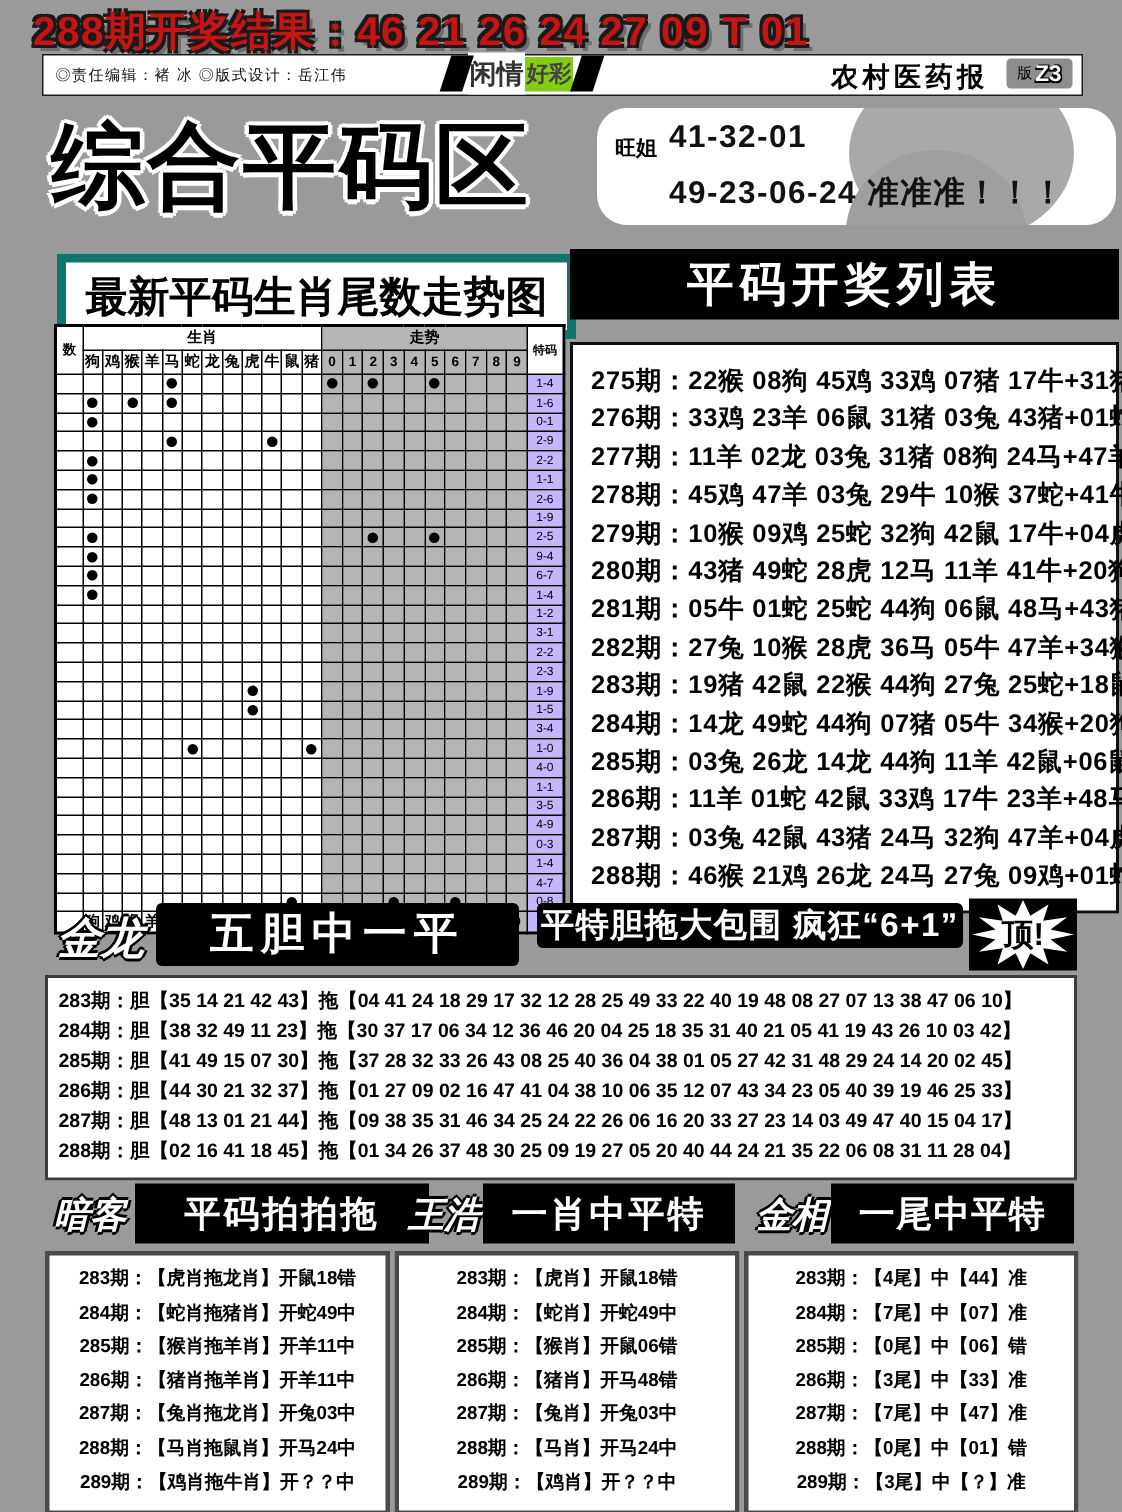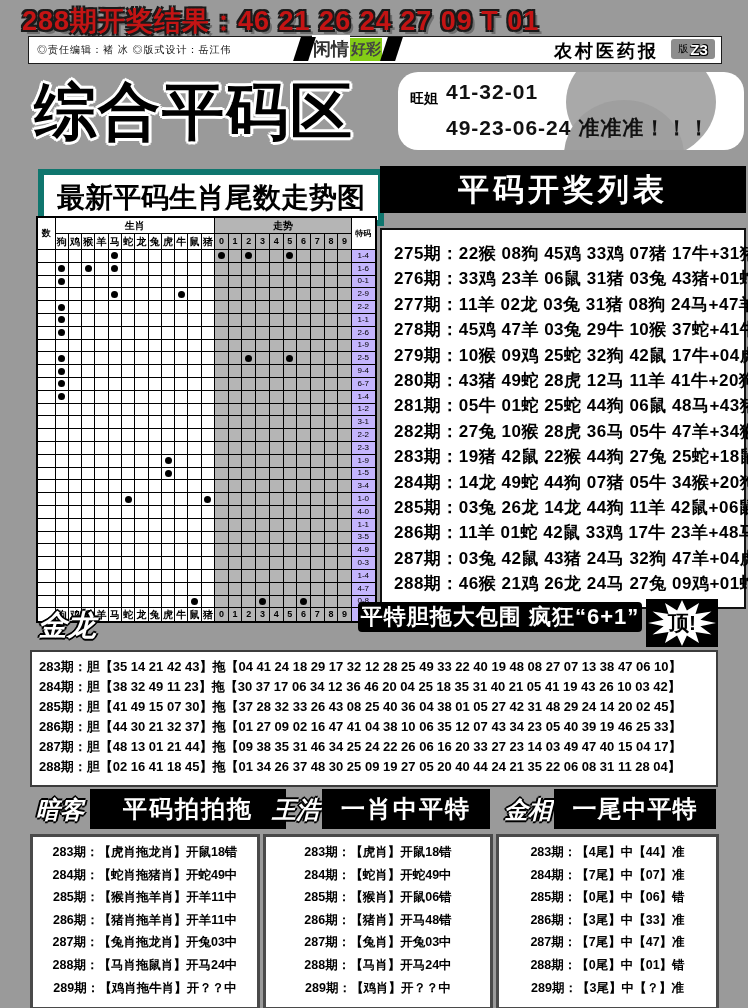--- a/index.html
+++ b/index.html
@@ -1021,20 +1021,21 @@
       <div class="draw-row">282期：27兔 10猴 28虎 36马 05牛 47羊+34猴</div>
       <div class="draw-row">283期：19猪 42鼠 22猴 44狗 27兔 25蛇+18鼠</div>
       <div class="draw-row">284期：14龙 49蛇 44狗 07猪 05牛 34猴+20狗</div>
       <div class="draw-row">285期：03兔 26龙 14龙 44狗 11羊 42鼠+06鼠</div>
       <div class="draw-row">286期：11羊 01蛇 42鼠 33鸡 17牛 23羊+48马</div>
       <div class="draw-row">287期：03兔 42鼠 43猪 24马 32狗 47羊+04虎</div>
       <div class="draw-row">288期：46猴 21鸡 26龙 24马 27兔 09鸡+01蛇</div>
     </div>
 
   <div class="brand-script jinlong">金龙</div>
+  <div class="mid-box1">五胆中一平</div>
   <div class="mid-box2">平特胆拖大包围 疯狂“6+1”</div>
   <div class="badge">
     <div class="star"></div>
     <div class="badge-text">顶!</div>
   </div>
 
   <div class="dantuo-box">
       <div class="dt-row">283期：胆【35 14 21 42 43】拖【04 41 24 18 29 17 32 12 28 25 49 33 22 40 19 48 08 27 07 13 38 47 06 10】</div>
       <div class="dt-row">284期：胆【38 32 49 11 23】拖【30 37 17 06 34 12 36 46 20 04 25 18 35 31 40 21 05 41 19 43 26 10 03 42】</div>
       <div class="dt-row">285期：胆【41 49 15 07 30】拖【37 28 32 33 26 43 08 25 40 36 04 38 01 05 27 42 31 48 29 24 14 20 02 45】</div>

